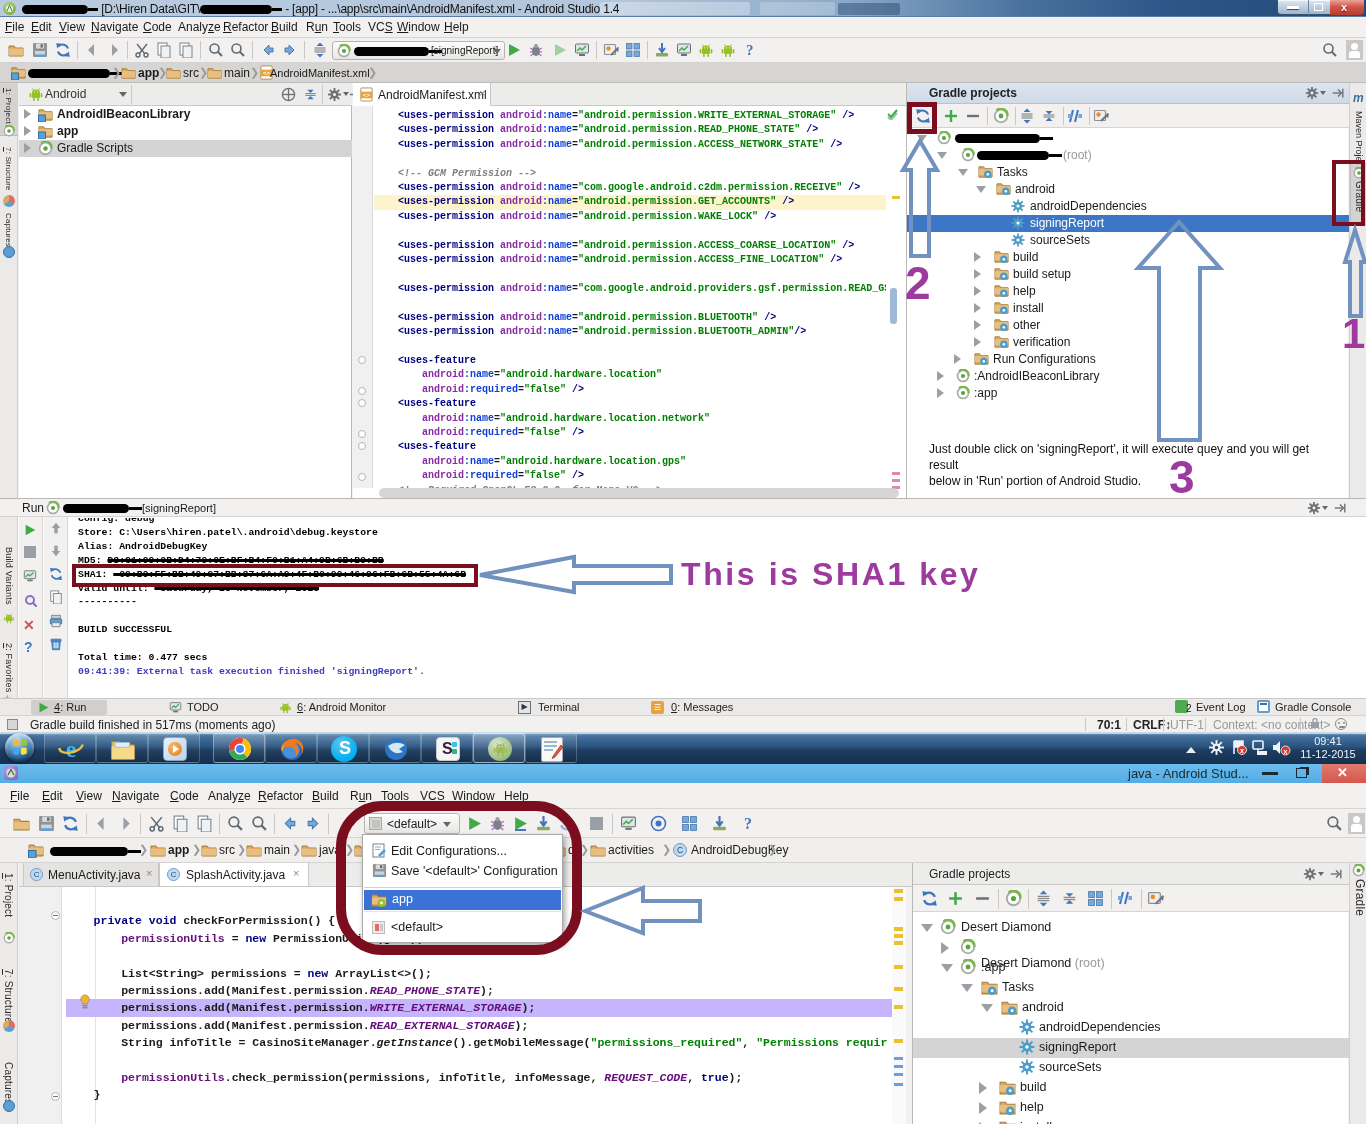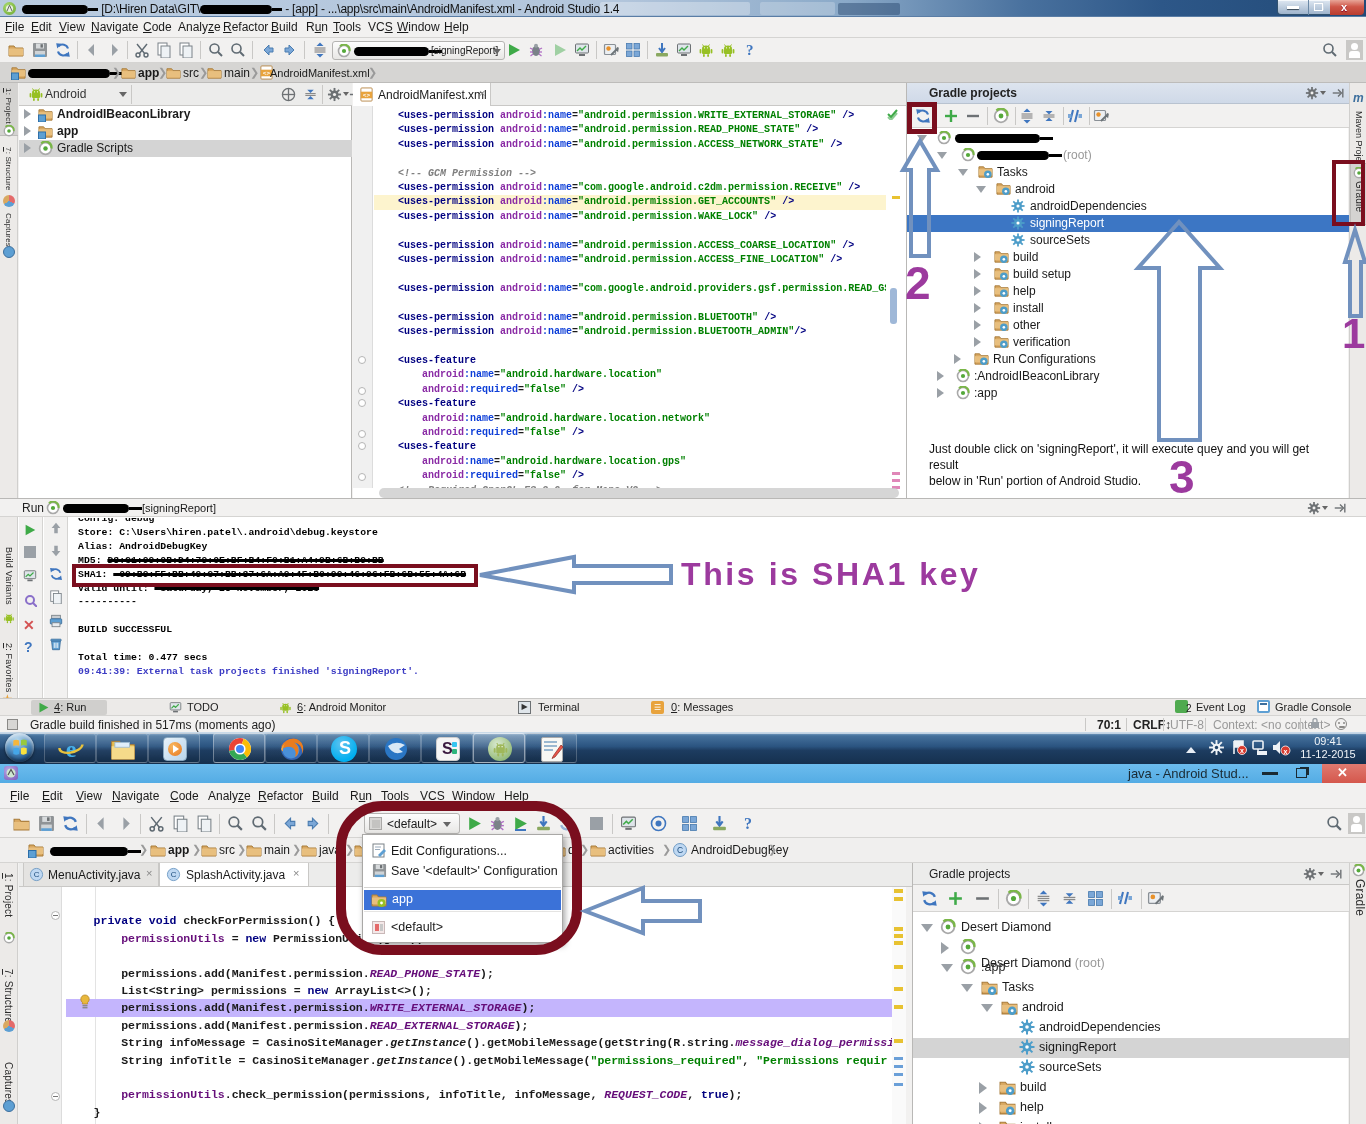--- a/index.html
+++ b/index.html
@@ -780,21 +780,21 @@
 <div>Store: C:\Users\hiren.patel\.android\debug.keystore</div>
 <div>Alias: AndroidDebugKey</div>
 <div>MD5: <span class="struck">D8:C1:99:0B:D4:79:0E:BF:B4:F0:B1:A4:9B:6B:B9:BB</span></div>
 <div>SHA1: <span class="struck"> 09:B9:FF:BB:49:C7:BB:87:6A:A9:4F:B0:99:46:96:FB:6B:55:4A:6B</span></div>
 <div>Valid until: <span class="struck"> Saturday, 28 November, 2015</span></div>
 <div>----------</div>
 <div>&nbsp;</div>
 <div>BUILD SUCCESSFUL</div>
 <div>&nbsp;</div>
 <div>Total time: 0.477 secs</div>
-<div style="color:#3c3cc4">09:41:39: External task projects finished 'signingReport'.</div>
+<div style="color:#3c3cc4">09:41:39: External task execution finished 'signingReport'.</div>
     </div>
         </div>
   </div>
 
   <div class="abs" id="twb1" style="left:0;top:698px;width:1366px;height:17px;background:#eceae8;border-top:1px solid #c9c8c6;font-size:11px;color:#222">
     <div class="abs" style="left:31px;top:1px;width:76px;height:15px;background:#d0cfcd;border-radius:2px"></div>
     <svg class="abs" style="left:37px;top:2px" width="13" height="13">
           <use href="#i-play"></use>
         </svg>
     <div class="abs" style="left:54px;top:2px"><u>4</u>: Run</div>
@@ -825,21 +825,21 @@
   </div>
 
   <div class="abs" id="sb1" style="left:0;top:715px;width:1366px;height:17px;background:#f2f1f0;border-top:1px solid #d5d4d2;font-size:12px;color:#222">
     <div class="abs" style="left:7px;top:3px;width:11px;height:11px;background:#d7d6d4;border:1px solid #8a8987"></div>
     <div class="abs" style="left:30px;top:2px">Gradle build finished in 517ms (moments ago)</div>
     <div class="sep" style="left:1085px;top:2px;height:13px"></div>
     <div class="abs" style="left:1097px;top:2px;font-weight:bold">70:1</div>
     <div class="sep" style="left:1126px;top:2px;height:13px"></div>
     <div class="abs" style="left:1133px;top:2px;font-weight:bold">CRLF↕</div>
     <div class="sep" style="left:1163px;top:2px;height:13px"></div>
-    <div class="abs" style="left:1170px;top:2px;color:#999">UTF-8</div>
+    <div class="abs" style="left:1170px;top:2px;color:#999">UTF-1</div>
     <div class="sep" style="left:1205px;top:2px;height:13px"></div>
     <div class="abs" style="left:1213px;top:2px;color:#999">Context: &lt;no context&gt;</div>
     <div class="sep" style="left:1300px;top:2px;height:13px"></div>
     <div class="abs" style="left:1310px;top:2px;width:10px;height:11px">
           <svg width="10" height="11">
             <rect x="1" y="4" width="8" height="6" fill="#9aa0a6"></rect>
             <path d="M3 4 V2.5 a2 2 0 0 1 4 0 V4" fill="none" stroke="#9aa0a6" stroke-width="1.4"></path>
           </svg>
         </div>
     <div class="abs" style="left:1335px;top:2px;width:12px;height:12px;border-radius:50%;border:1.5px solid #8a8987">
@@ -1167,25 +1167,24 @@
 
     <div class="abs" style="left:19px;top:24px;width:887px;height:237px;background:#fff">
       <div class="abs" style="left:0;top:0;width:43px;height:237px;background:#f0f0f0;border-right:1px solid #dcdcdc"></div>
       <div class="abs" style="left:43px;top:0;width:844px;height:237px;overflow:hidden">
         <div class="abs" style="left:33px;top:0;width:1px;height:237px;background:#e3e3e3"></div>
         <div class="abs mono" id="code2" style="left:4px;top:8px;font-size:11.5px;line-height:17.4px;width:1200px">
 <div>&nbsp;</div>
 <div>    <span class="kw">private</span> <span class="kw">void</span> checkForPermission() {</div>
 <div>        <span class="fld">permissionUtils</span> = <span class="kw">new</span> PermissionUtils(getApplicationCo</div>
 <div>&nbsp;</div>
+<div>        List&lt;String&gt; permissions = <span class="kw">new</span> ArrayList&lt;&gt;();</div>
 <div>        permissions.add(Manifest.permission.<span class="cnst">READ_PHONE_STATE</span>);</div>
-<div>        List&lt;String&gt; permissions = <span class="kw">new</span> ArrayList&lt;&gt;();</div>
 <div style="background:#c4b5fd;width:1200px">        permissions.add(Manifest.permission.<span class="cnst">WRITE_EXTERNAL_STORAGE</span>);</div>
 <div>        permissions.add(Manifest.permission.<span class="cnst">READ_EXTERNAL_STORAGE</span>);</div>
-<div>        String infoMessage = CasinoSiteManager.<span class="mth">getInstance</span>().getMobileMessage(getString(R.string.<span class="cnst">message_dialog_permissi</span></div>
 <div>        String infoTitle = CasinoSiteManager.<span class="mth">getInstance</span>().getMobileMessage(<span class="str">"permissions_required"</span>, <span class="str">"Permissions requir</span></div>
 <div>&nbsp;</div>
 <div>        <span class="fld">permissionUtils</span>.check_permission(permissions, infoTitle, infoMessage, <span class="cnst">REQUEST_CODE</span>, <span class="kw">true</span>);</div>
 <div>    }</div>
         </div>
         <svg class="abs" style="left:15px;top:107px" width="17" height="17">
               <path d="M5 1 a4.2 4.2 0 0 1 4.2 4.2 q0 2 -1.6 3.2 l0 1.6 l-5.2 0 l0 -1.6 q-1.6 -1.2 -1.6 -3.2 a4.2 4.2 0 0 1 4.2 -4.2" fill="#e8b83d" stroke="#b8882a" stroke-width=".8" transform="translate(3,0)"></path>
               <rect x="5.5" y="11" width="5" height="1.4" fill="#8a8a8a"></rect>
               <rect x="5.5" y="13" width="5" height="1.4" fill="#8a8a8a"></rect>
             </svg>

